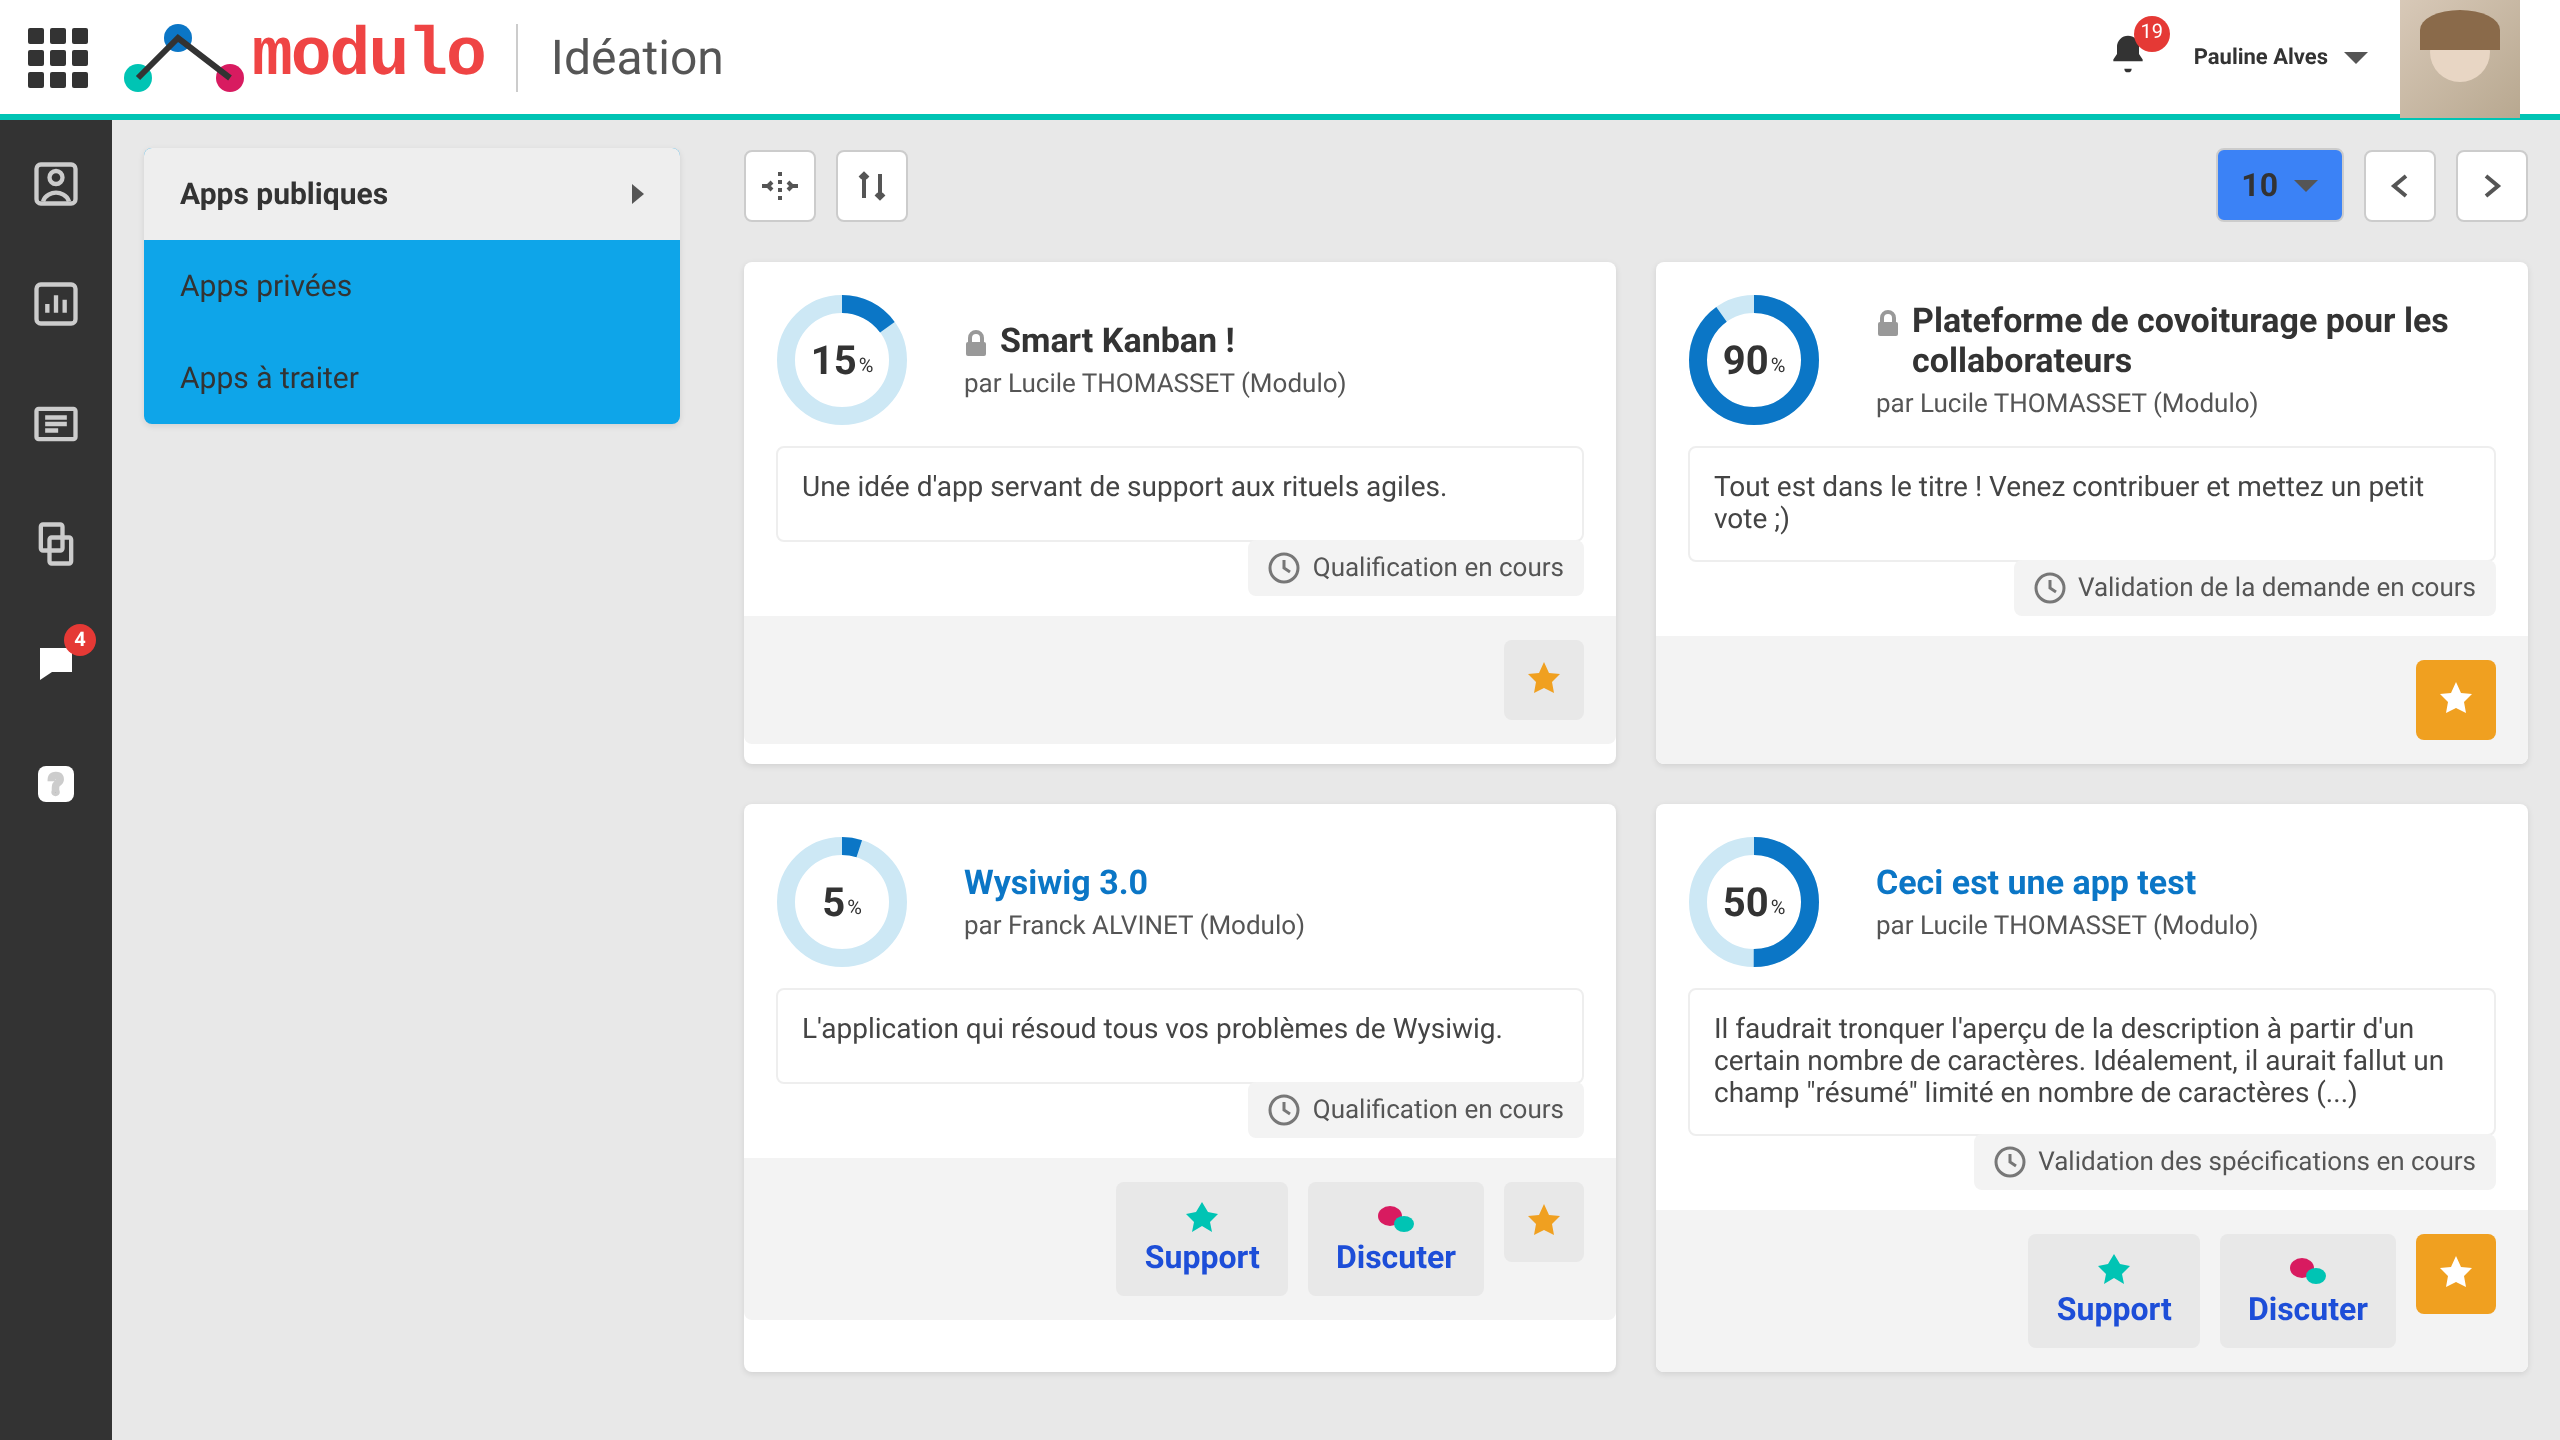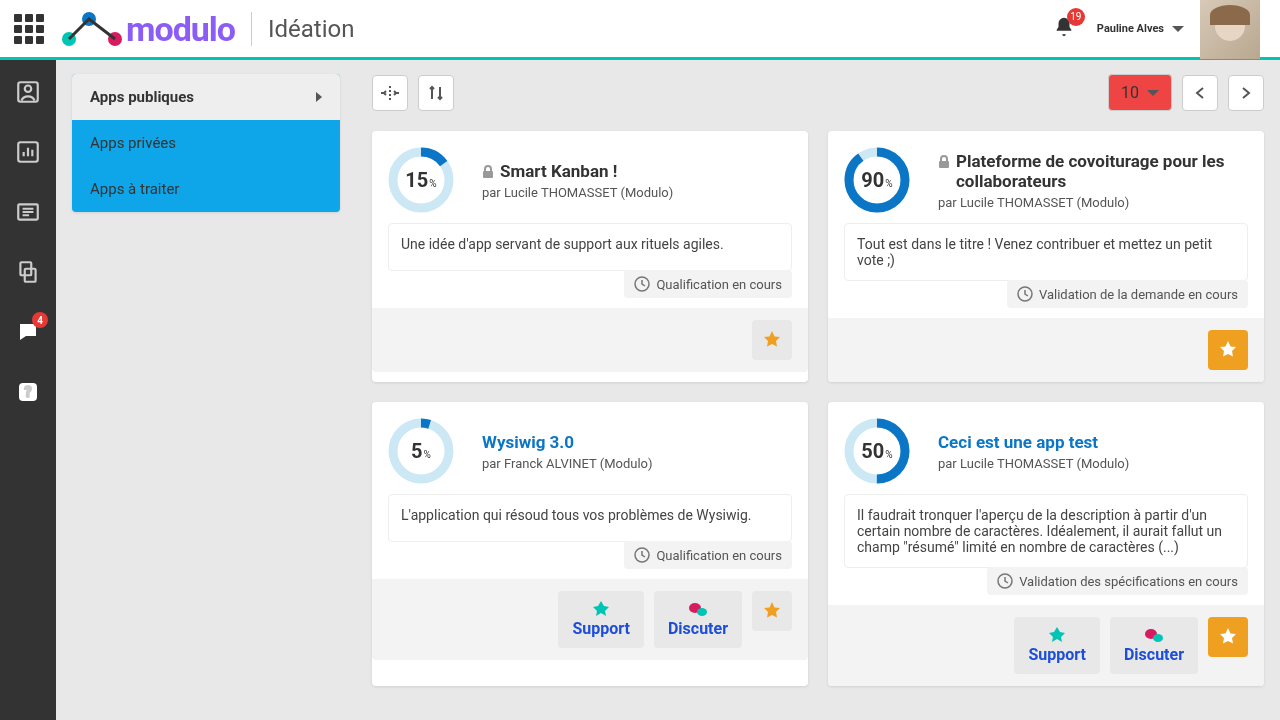--- a/index.html
+++ b/index.html
@@ -5,21 +5,21 @@
 * { box-sizing: border-box; margin: 0; padding: 0; }
 body { font-family: -apple-system, BlinkMacSystemFont, "Segoe UI", Roboto, sans-serif; background: #e8e8e8; color: #333; overflow: hidden; width: 1280px; height: 720px; }
 
 
 .header { display: flex; align-items: center; height: 60px; background: #fff; border-bottom: 3px solid #00c4b4; padding: 0 20px 0 10px; }
 .apps-grid { width: 38px; height: 38px; display: grid; grid-template-columns: repeat(3,1fr); grid-template-rows: repeat(3,1fr); gap: 3px; cursor: pointer; padding: 4px; }
 .apps-grid span { background: #333; border-radius: 1px; }
 .logo { display: flex; align-items: center; margin-left: 14px; }
 .logo-mark { position: relative; width: 60px; height: 34px; }
 .logo-dot { position: absolute; width: 14px; height: 14px; border-radius: 50%; }
-.logo-text { font-size: 34px; font-weight: 700; color: #8b5cf6; letter-spacing: -1px; margin-left: 4px; }
+.logo-text { font-size: 34px; font-weight: 700; color: #ef4444; letter-spacing: -1px; margin-left: 4px; font-family: Liberation Mono, monospace; }
 .divider-v { width: 1px; height: 34px; background: #ccc; margin: 0 16px; }
 .page-title { font-size: 24px; color: #555; font-weight: 400; }
 .spacer { flex: 1; }
 .bell-wrap { position: relative; margin-right: 22px; cursor: pointer; }
 .bell { width: 22px; height: 22px; }
 .badge { position: absolute; top: -8px; right: -10px; background: #e53935; color: #fff; font-size: 10px; font-weight: 400; border-radius: 50%; width: 18px; height: 18px; display: flex; align-items: center; justify-content: center; }
 .user-name { font-weight: 700; color: #333; margin-right: 8px; font-size: 11px; }
 .chevron-down { width: 0; height: 0; border-left: 6px solid transparent; border-right: 6px solid transparent; border-top: 6px solid #555; margin-right: 16px; cursor: pointer; }
 .avatar { width: 60px; height: 60px; background: linear-gradient(135deg,#d8c9b8,#b8a890); position: relative; overflow: hidden; }
 .avatar::before { content:""; position:absolute; width:30px; height:30px; border-radius:50%; background:#e8d6c4; top:12px; left:15px; }
@@ -37,21 +37,21 @@
 .sidebar-card { background: #0ea5e9; border-radius: 4px; box-shadow: 0 1px 3px rgba(0,0,0,0.1); overflow: hidden; }
 .sidebar-item { padding: 14px 18px; font-size: 15px; color: #333; cursor: pointer; display: flex; align-items: center; justify-content: space-between; }
 .sidebar-item.active { background: #eee; font-weight: 700; }
 .chev-right { width: 0; height: 0; border-top: 5px solid transparent; border-bottom: 5px solid transparent; border-left: 6px solid #555; }
 
 
 .content { flex: 1; padding: 14px 16px; display: flex; flex-direction: column; gap: 20px; }
 .toolbar { display: flex; align-items: center; gap: 10px; }
 .tool-btn { width: 36px; height: 36px; background: #fff; border: 1px solid #ccc; border-radius: 4px; display: flex; align-items: center; justify-content: center; cursor: pointer; }
 .tool-spacer { flex: 1; }
-.page-size { display: flex; align-items: center; gap: 8px; background: #ef4444; border: 1px solid #ccc; border-radius: 4px; padding: 8px 12px; cursor: pointer; font-weight: 400; }
+.page-size { display: flex; align-items: center; gap: 8px; background: #3b82f6; border: 1px solid #ccc; border-radius: 4px; padding: 8px 12px; cursor: pointer; font-weight: 700; }
 .page-size .chevd { width: 0; height: 0; border-left: 6px solid transparent; border-right: 6px solid transparent; border-top: 6px solid #555; }
 .nav-btn { width: 36px; height: 36px; background: #fff; border: 1px solid #ccc; border-radius: 4px; display: flex; align-items: center; justify-content: center; cursor: pointer; }
 
 
 .cards { display: grid; grid-template-columns: 1fr 1fr; gap: 20px; }
 .card { background: #fff; border-radius: 4px; box-shadow: 0 1px 3px rgba(0,0,0,0.1); padding: 16px; display: flex; flex-direction: column; }
 .card-head { display: flex; align-items: center; gap: 28px; margin-bottom: 10px; }
 .pct-ring { position: relative; width: 66px; height: 66px; flex-shrink: 0; }
 .pct-ring svg { transform: rotate(-90deg); }
 .pct-ring .pct-text { position: absolute; inset: 0; display: flex; align-items: center; justify-content: center; font-weight: 700; font-size: 20px; }

